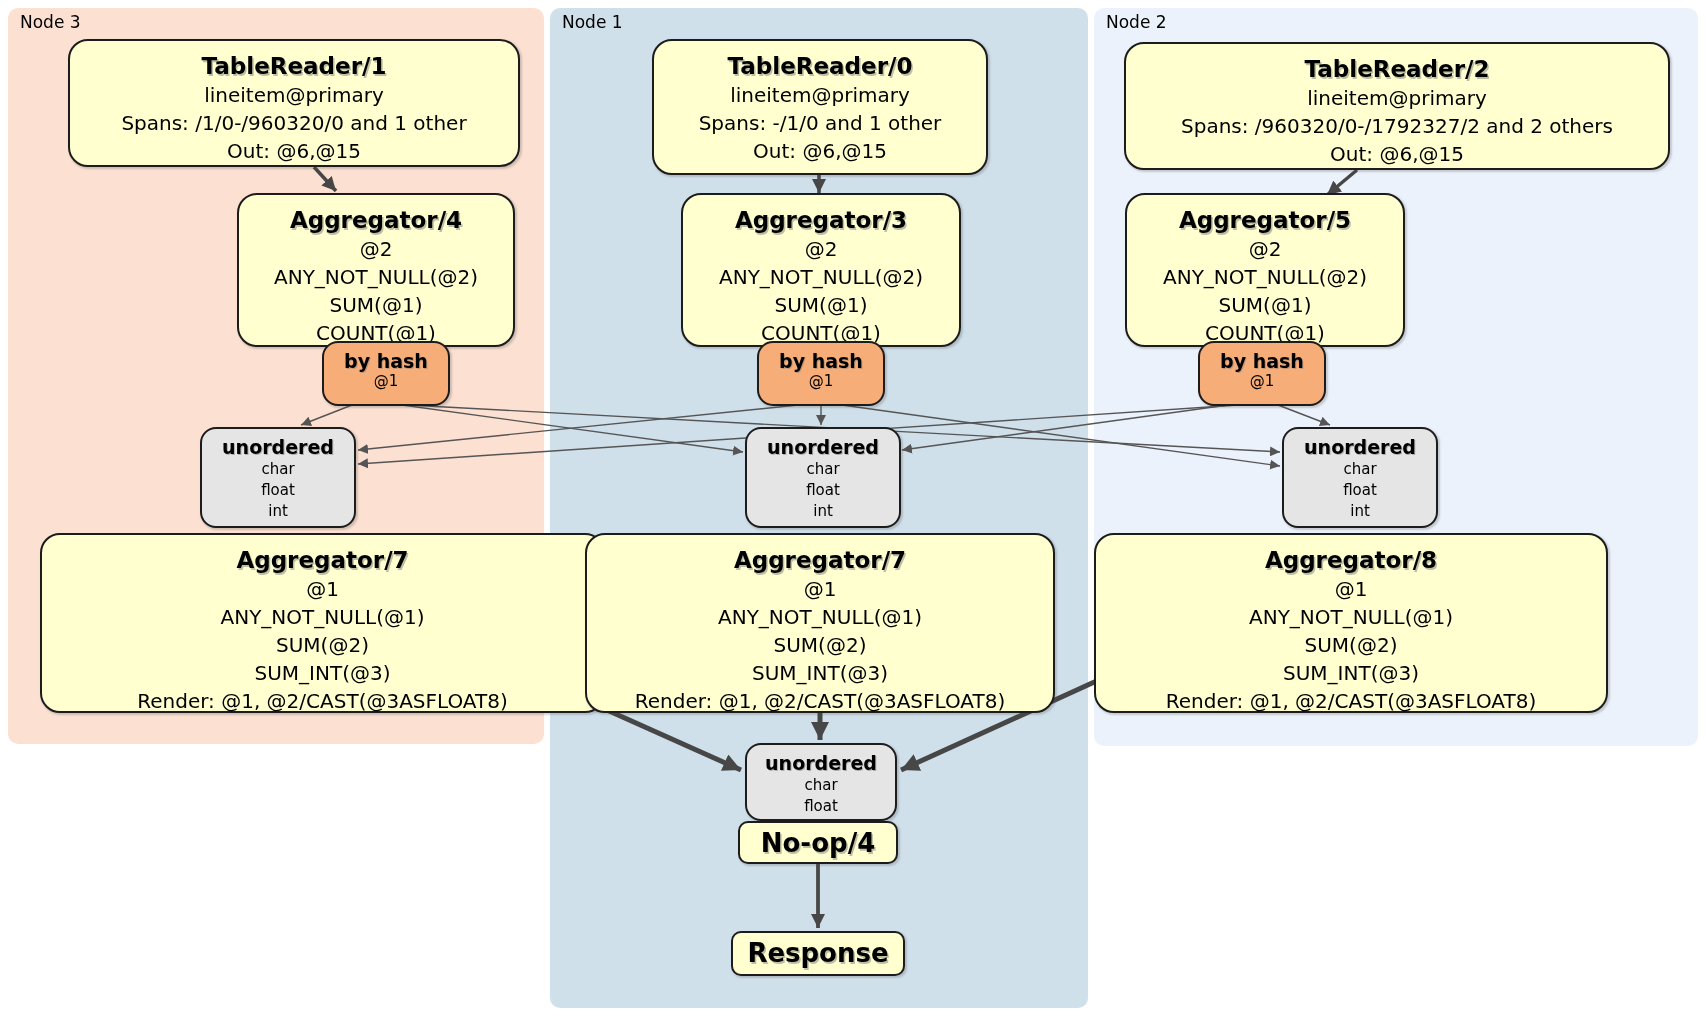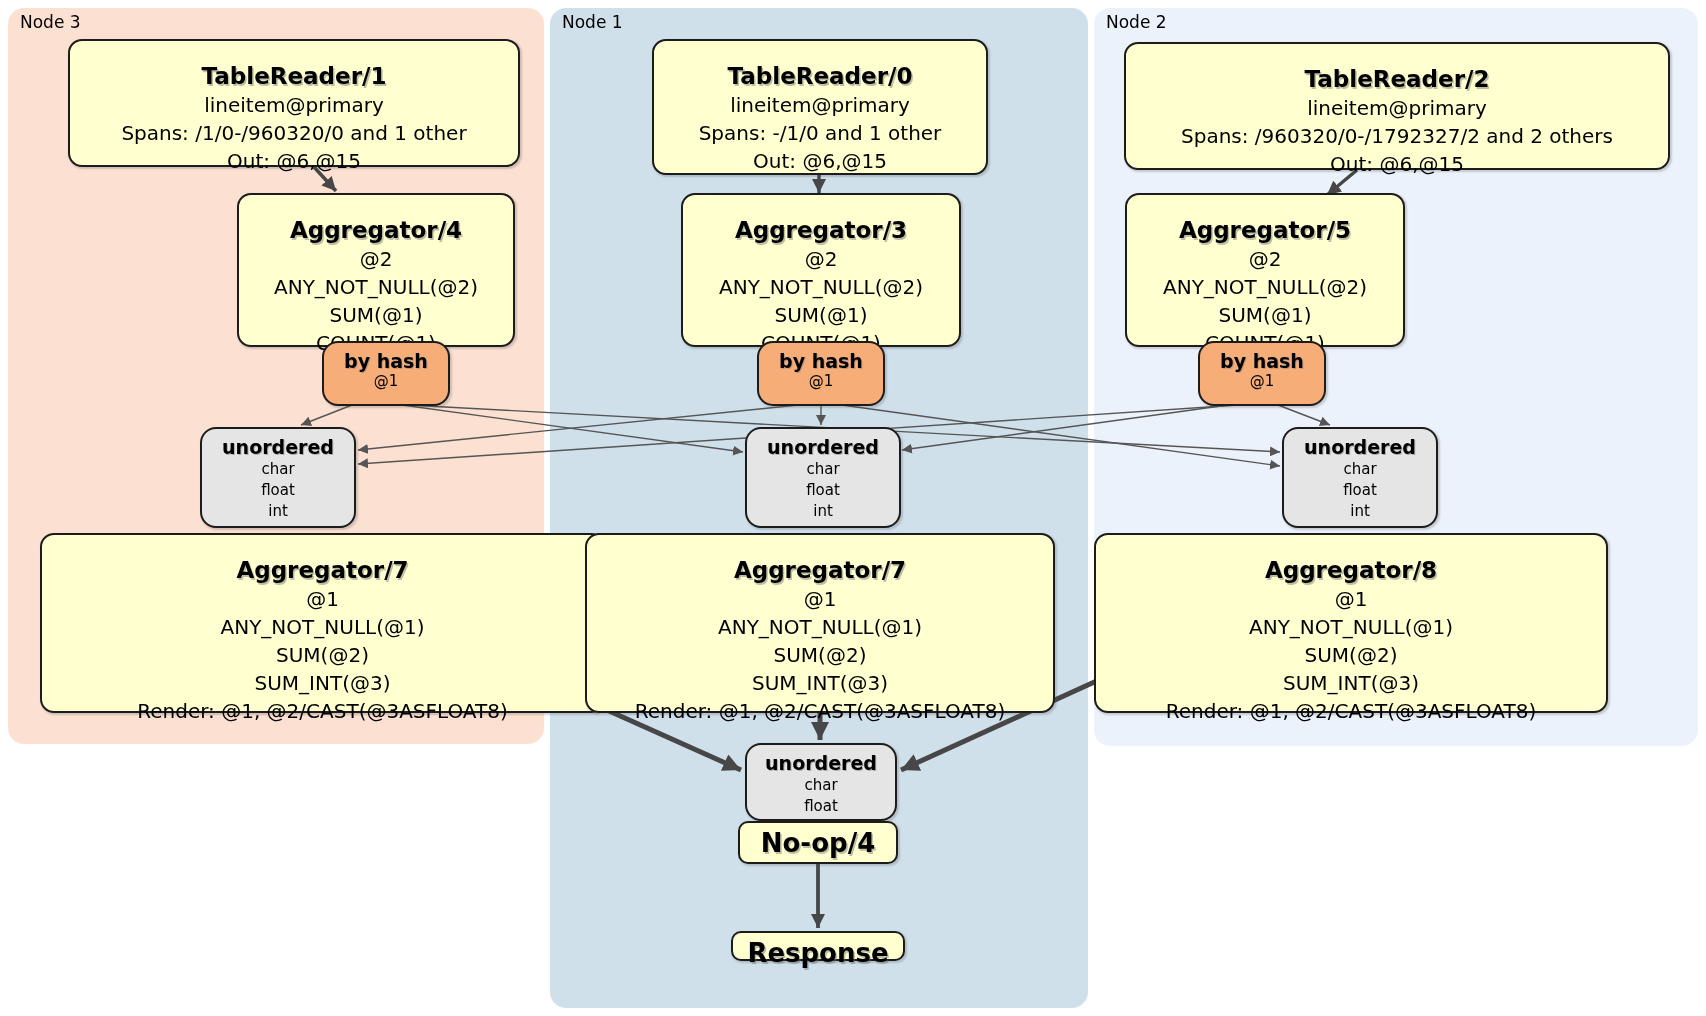--- a/index.html
+++ b/index.html
@@ -1,29 +1,29 @@
 <!DOCTYPE html>
 <html><head>
 <meta charset="utf-8">
 <style>
   html,body { margin:0; padding:0; background:#ffffff; }
   #canvas {
     position:relative; width:1706px; height:1016px;
     font-family:"DejaVu Sans","Liberation Sans",sans-serif;
     color:#000; overflow:hidden; background:#fff;
   }
-  .region { position:absolute; border-radius:16px; z-index:0; }
+  .region { position:absolute; border-radius:10px; z-index:0; }
   .region-label { position:absolute; left:12px; top:4px; font-size:17px; color:#000; }
 
   #edges { position:absolute; left:0; top:0; z-index:1; }
 
   .pbox {
     position:absolute; z-index:2; box-sizing:border-box;
-    background:#ffffcf; border:2px solid #1c1c1c; border-radius:14px;
-    text-align:center; padding-top:20px;
+    background:#ffffcf; border:2px solid #1c1c1c; border-radius:20px;
+    text-align:center; padding-top:10px;
     box-shadow:1.5px 1.5px 2px rgba(80,80,80,0.25);
   }
   .pbox .title { font-weight:bold; font-size:23px; line-height:30px;
                  text-shadow:1.5px 1.5px 0 rgba(110,110,110,0.45); }
   .pbox .line  { font-size:20px; line-height:28px; white-space:nowrap; }
 
   .router {
     position:absolute; z-index:3; box-sizing:border-box;
     background:#f7ad78; border:2px solid #1c1c1c; border-radius:16px;
     text-align:center; padding-top:7px;
@@ -196,17 +196,17 @@
   <div class="sync" style="left:745px; top:743px; width:152px; height:78px;">
     <div class="title">unordered</div>
     <div class="line">char</div>
     <div class="line">float</div>
   </div>
 
   <div class="pbox terminal" style="left:738px; top:821px; width:160px; height:43px; border-radius:10px;">
     <div class="title">No-op/4</div>
   </div>
 
-  <div class="pbox terminal" style="left:731px; top:931px; width:174px; height:30px; border-radius:10px;">
+  <div class="pbox terminal" style="left:731px; top:931px; width:174px; height:45px; border-radius:10px;">
     <div class="title">Response</div>
   </div>
 
 </div>
 
 </body></html>

